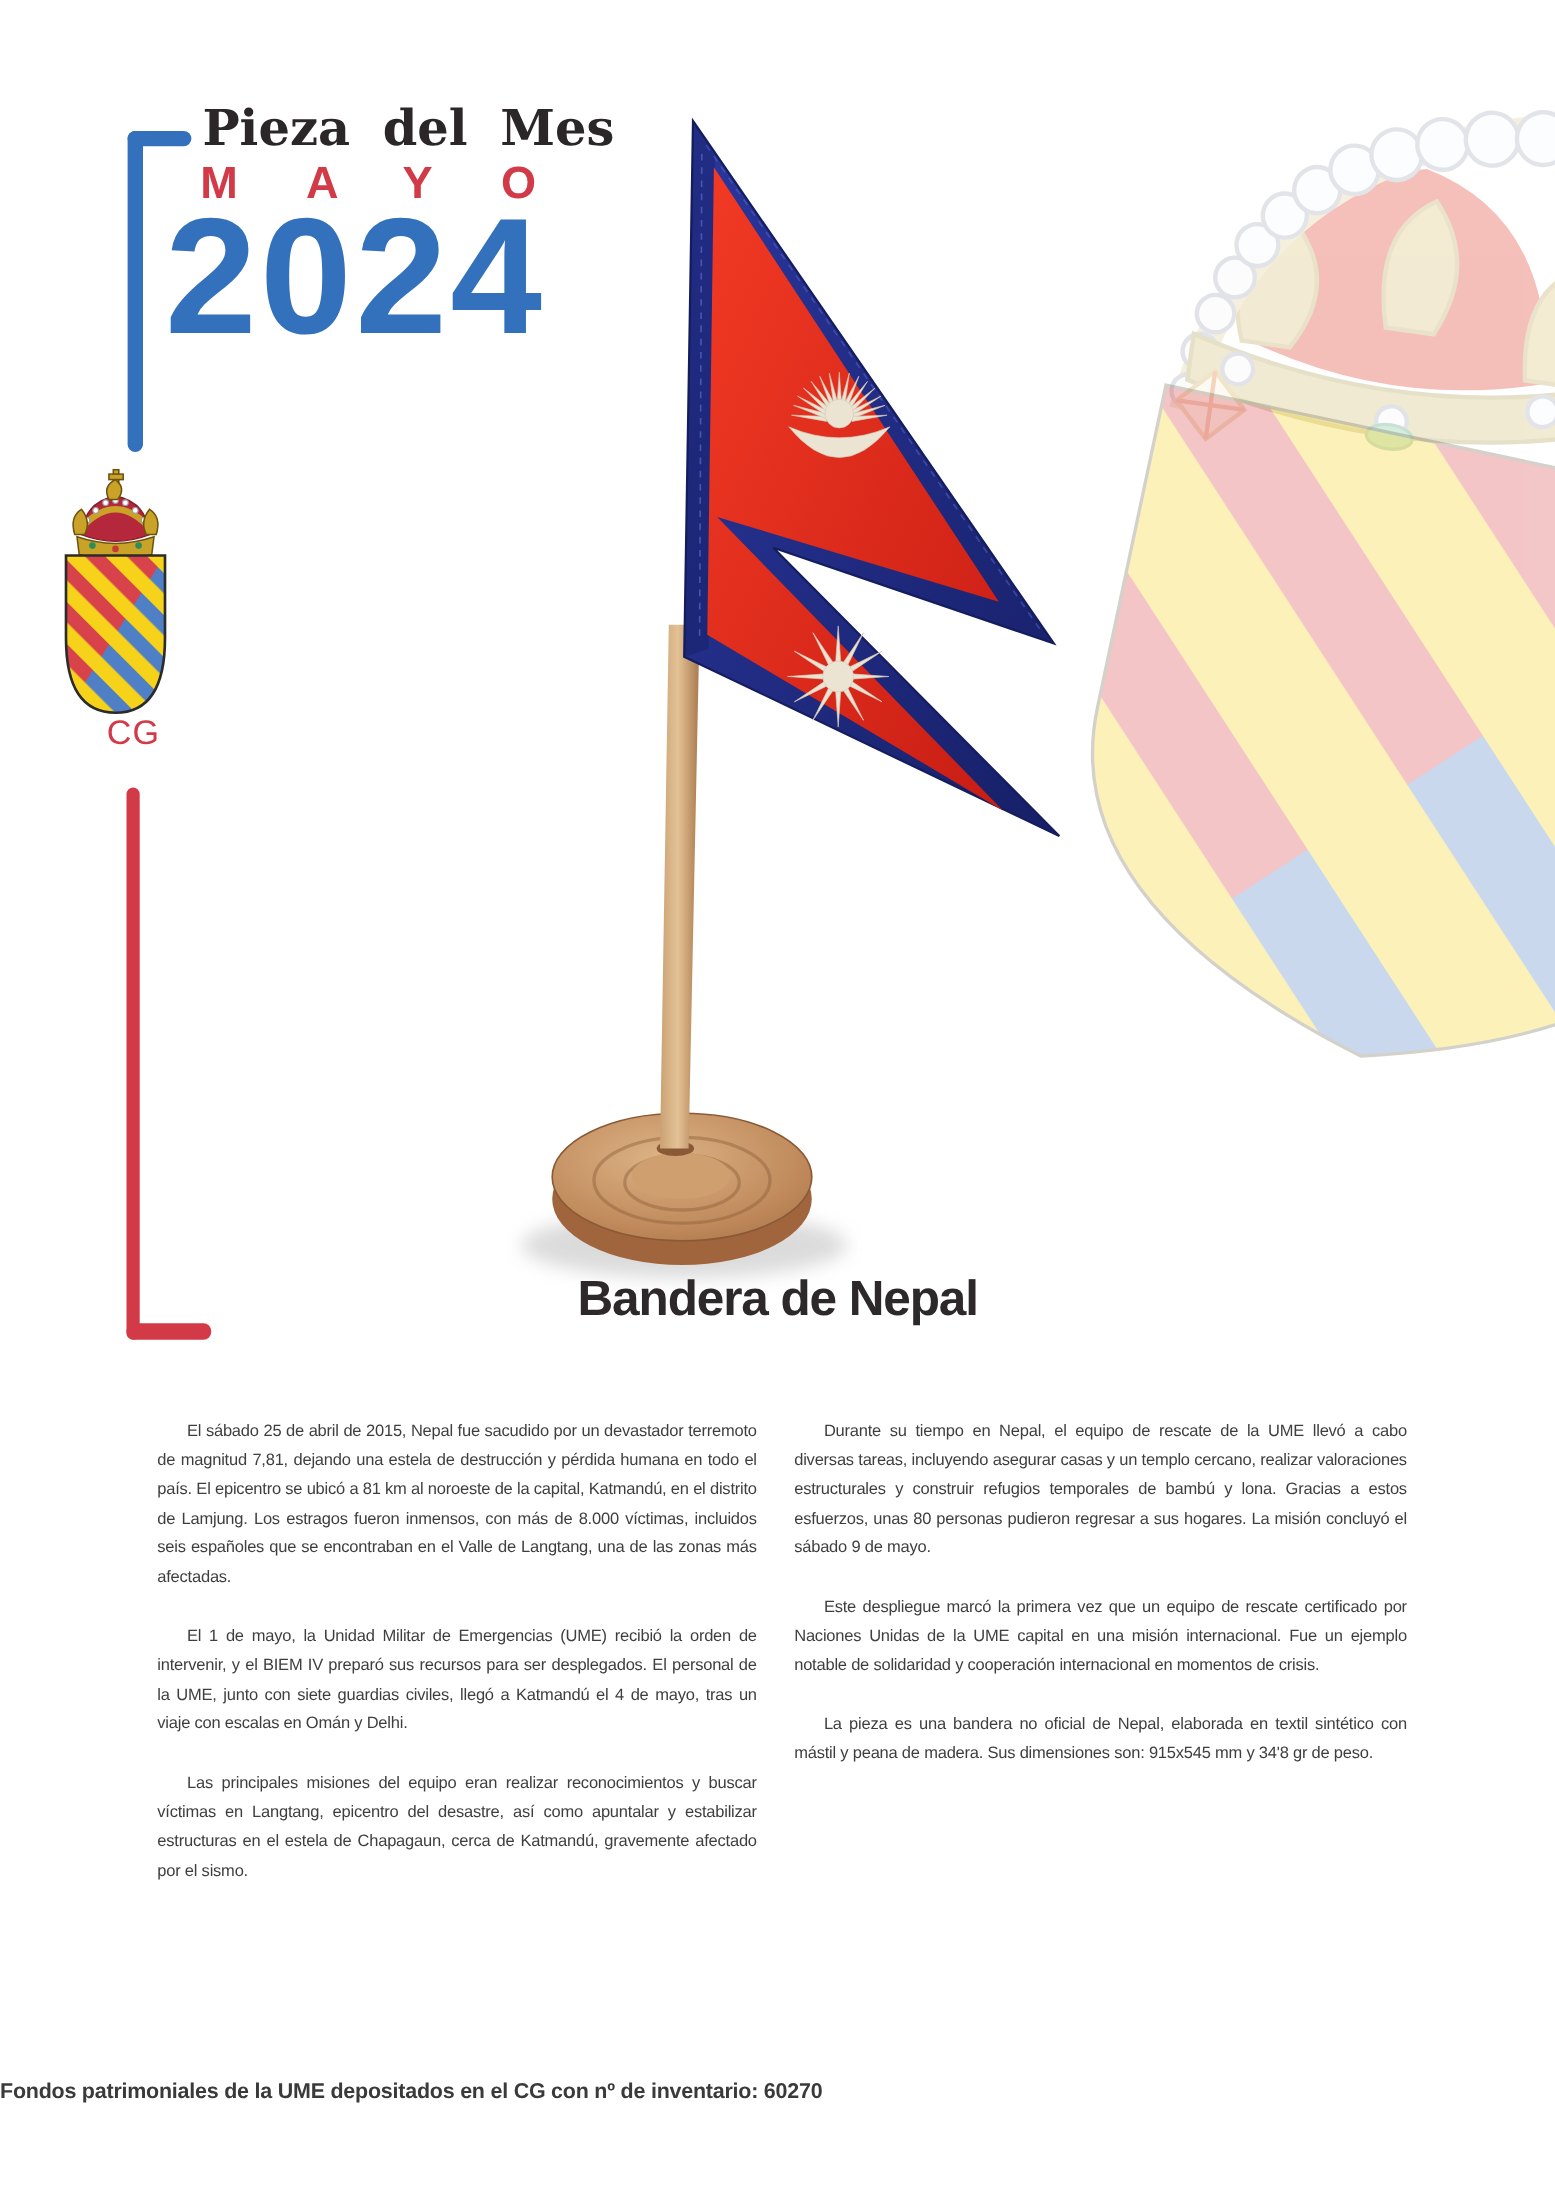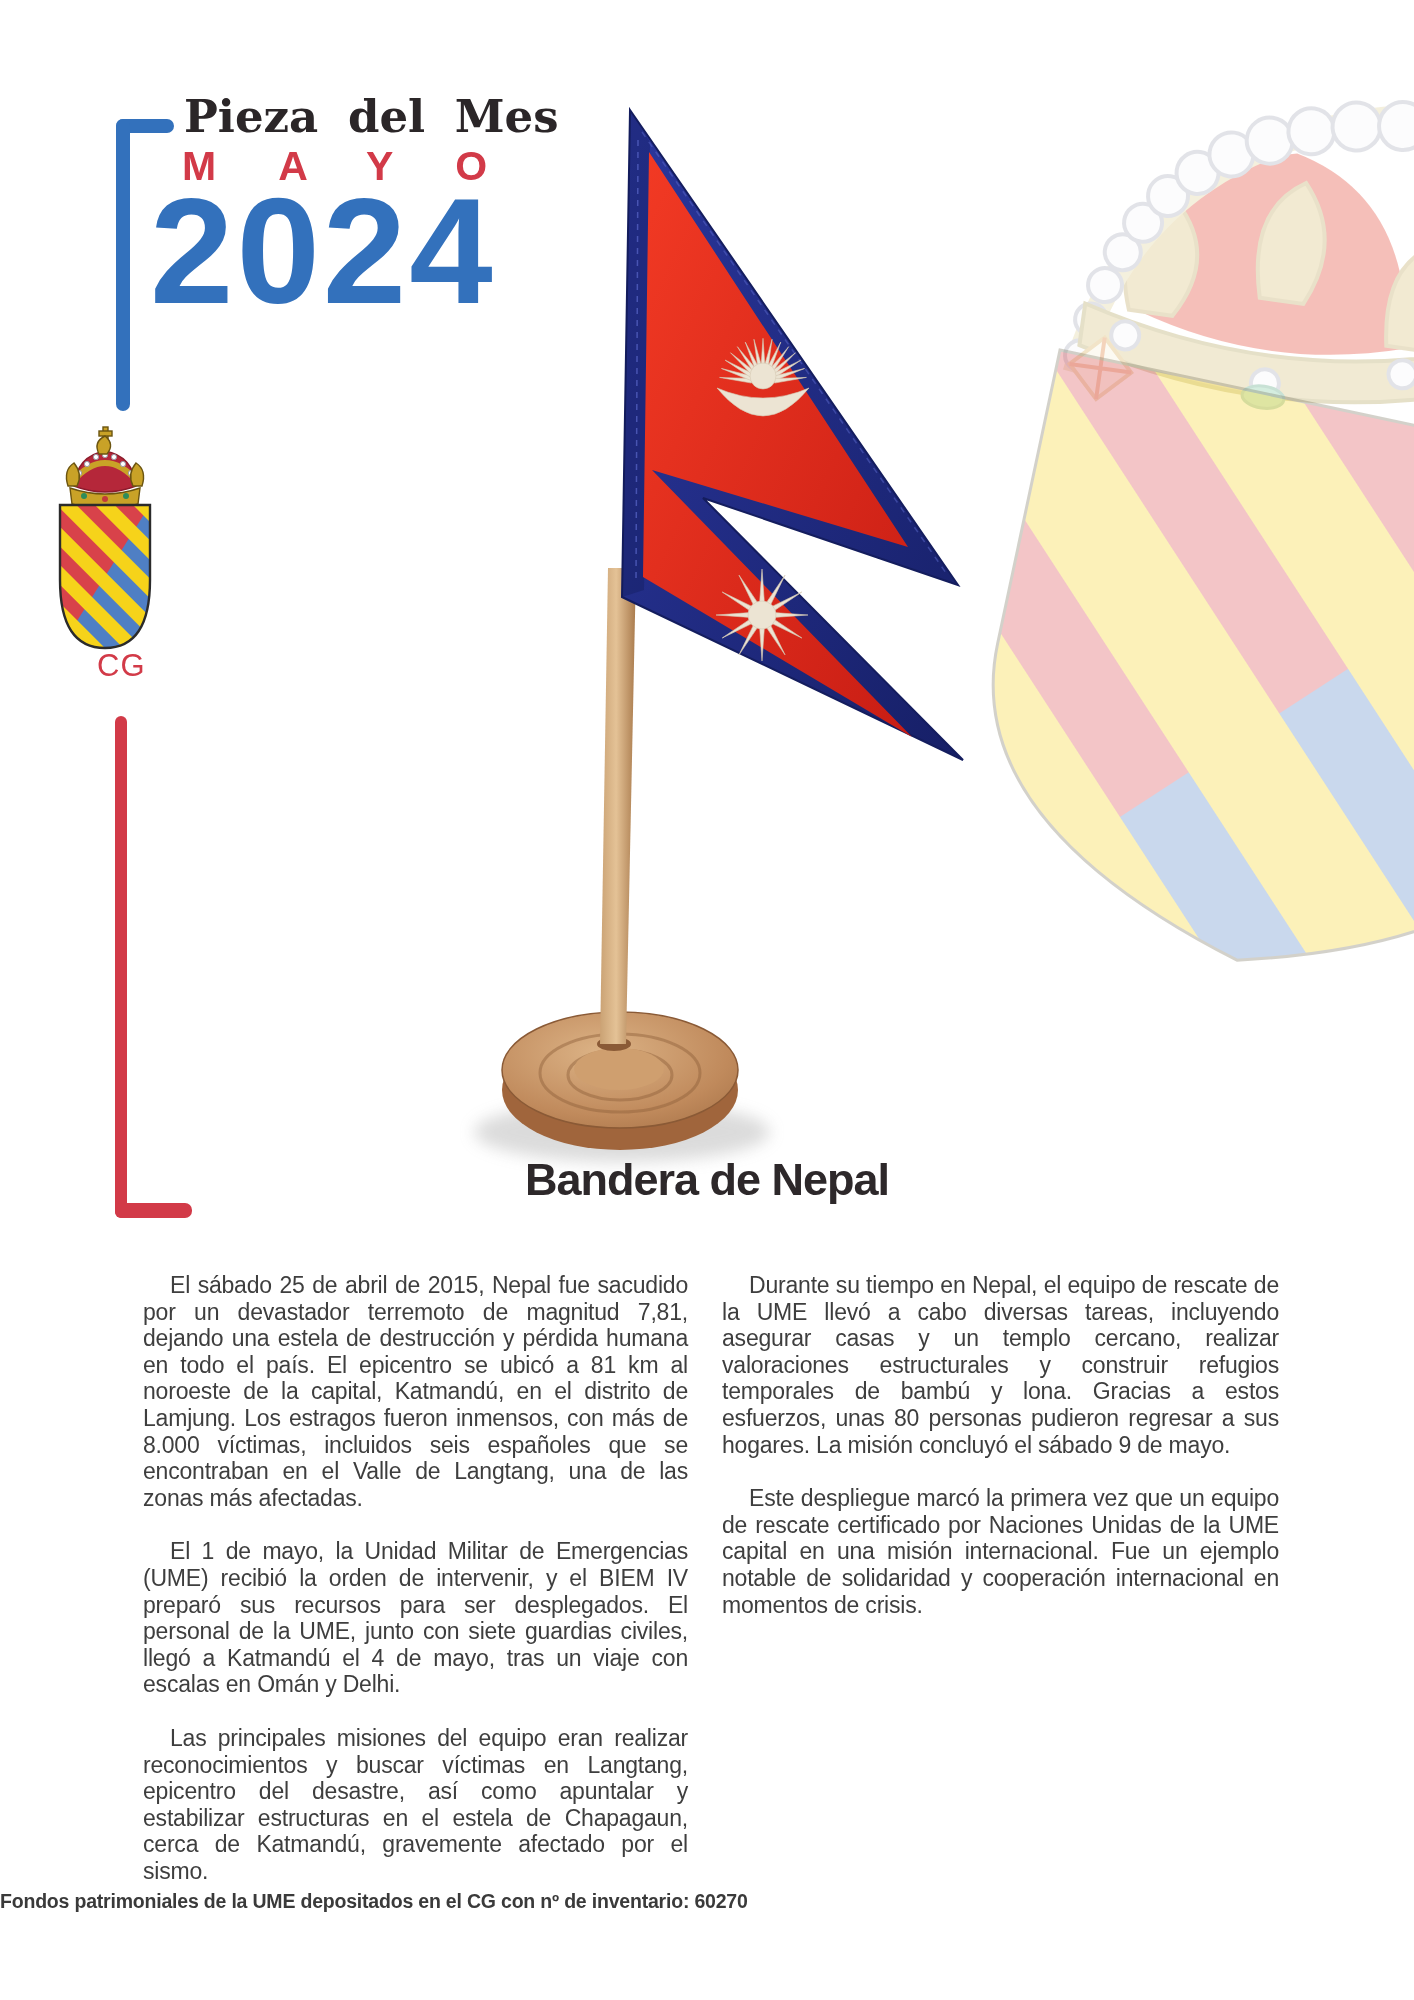--- a/index.html
+++ b/index.html
@@ -33,21 +33,21 @@
   
   #watermark{left:830px;top:40px;}
 
   
   #artifact-title{left:0;right:0;top:1154px;text-align:center;
     font-family:Liberation Sans, sans-serif;font-weight:700;font-size:45px;
     letter-spacing:-1px;color:#2d282a;}
 
   
   .col{top:1272px;color:#3e3e3e;}
-  .col p{margin:0 0 27px;font-size:23px;line-height:26.6px;text-align:justify;
+  .col p{margin:16px 0 27px;font-size:15px;line-height:26.6px;text-align:justify;
     text-indent:27px;letter-spacing:-0.2px;}
   #col-left{left:143px;width:545px;}
   #col-right{left:722px;width:557px;}
 
   
   #footer-line{left:0;right:0;top:1890px;text-align:left;font-weight:700;
     font-size:19.5px;color:#3a3a3a;letter-spacing:-0.2px;}
 </style>
 </head>
 <body>
@@ -256,15 +256,16 @@
 <div class="abs" id="artifact-title">Bandera de Nepal</div>
 
 <div class="abs col" id="col-left">
   <p>El sábado 25 de abril de 2015, Nepal fue sacudido por un devastador terremoto de magnitud 7,81, dejando una estela de destrucción y pérdida humana en todo el país. El epicentro se ubicó a 81 km al noroeste de la capital, Katmandú, en el distrito de Lamjung. Los estragos fueron inmensos, con más de 8.000 víctimas, incluidos seis españoles que se encontraban en el Valle de Langtang, una de las zonas más afectadas.</p>
   <p>El 1 de mayo, la Unidad Militar de Emergencias (UME) recibió la orden de intervenir, y el BIEM IV preparó sus recursos para ser desplegados. El personal de la UME, junto con siete guardias civiles, llegó a Katmandú el 4 de mayo, tras un viaje con escalas en Omán y Delhi.</p>
   <p>Las principales misiones del equipo eran realizar reconocimientos y buscar víctimas en Langtang, epicentro del desastre, así como apuntalar y estabilizar estructuras en el estela de Chapagaun, cerca de Katmandú, gravemente afectado por el sismo.</p>
 </div>
 <div class="abs col" id="col-right">
   <p>Durante su tiempo en Nepal, el equipo de rescate de la UME llevó a cabo diversas tareas, incluyendo asegurar casas y un templo cercano, realizar valoraciones estructurales y construir refugios temporales de bambú y lona. Gracias a estos esfuerzos, unas 80 personas pudieron regresar a sus hogares. La misión concluyó el sábado 9 de mayo.</p>
   <p>Este despliegue marcó la primera vez que un equipo de rescate certificado por Naciones Unidas de la UME capital en una misión internacional. Fue un ejemplo notable de solidaridad y cooperación internacional en momentos de crisis.</p>
+  <p>La pieza es una bandera no oficial de Nepal, elaborada en textil sintético con mástil y peana de madera. Sus dimensiones son: 915x545 mm y 34'8 gr de peso.</p>
 </div>
 
 <div class="abs" id="footer-line">Fondos patrimoniales de la UME depositados en el CG con nº de inventario: 60270</div>
 
 </body></html>

